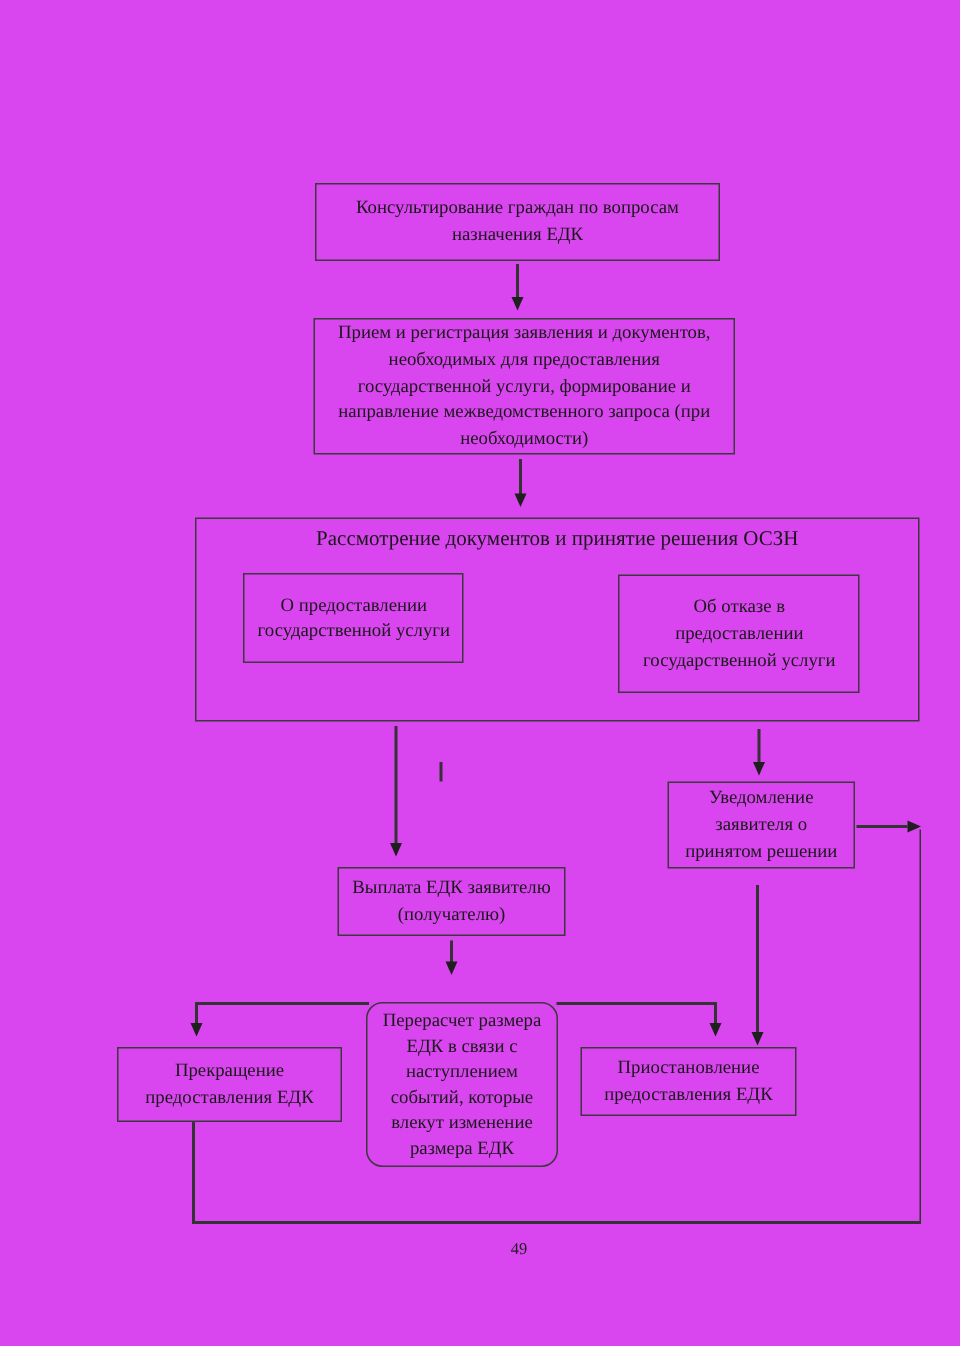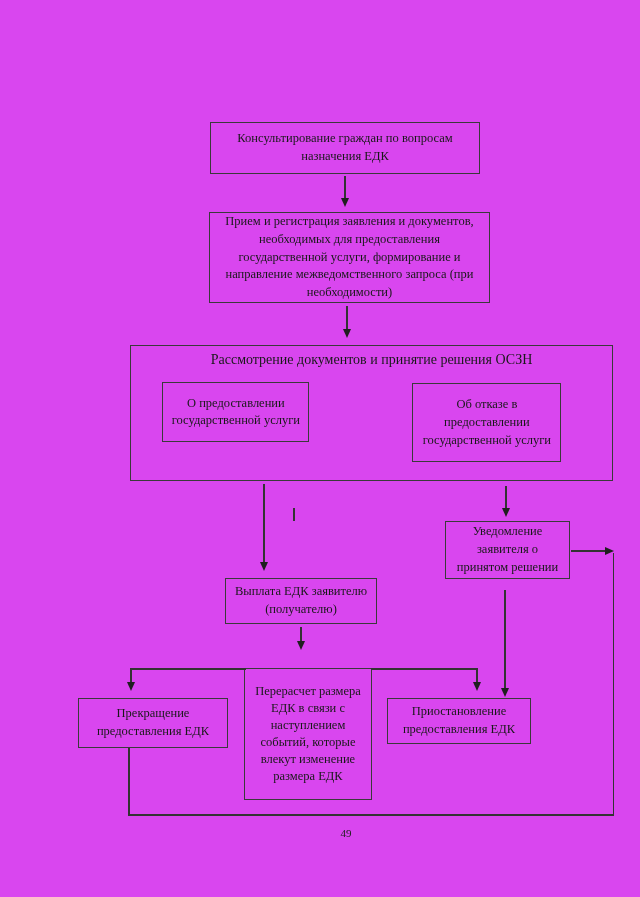--- a/index.html
+++ b/index.html
@@ -48,30 +48,30 @@
 
 <div id="page">
 
   <div class="box" style="left:210px;top:122px;width:270px;height:52px;">Консультирование граждан по вопросам назначения ЕДК</div>
 
   <div class="box" style="left:209px;top:212px;width:281px;height:91px;">Прием и регистрация заявления и документов, необходимых для предоставления государственной услуги, формирование и направление межведомственного запроса (при необходимости)</div>
 
   <div class="bigbox" style="left:130px;top:345px;width:483px;height:136px;">
     <div class="title">Рассмотрение документов и принятие решения ОСЗН</div>
     <div class="box" style="left:31.4px;top:36.4px;width:147px;height:60px;">О предоставлении государственной услуги</div>
-    <div class="box" style="left:281.4px;top:37.4px;width:149px;height:79px;">Об отказе в предоставлении государственной услуги</div>
+    <div class="box" style="left:281.4px;top:37.4px;width:161px;height:79px;">Об отказе в предоставлении государственной услуги</div>
   </div>
 
   <div class="box" style="left:225px;top:578px;width:152px;height:46px;">Выплата ЕДК заявителю (получателю)</div>
 
   <div class="box" style="left:445px;top:521px;width:125px;height:58px;">Уведомление заявителя о принятом решении</div>
 
   <div class="box" style="left:78px;top:698px;width:150px;height:50px;">Прекращение предоставления ЕДК</div>
 
-  <div class="box tight" style="left:244px;top:668px;width:128px;height:132px;">Перерасчет размера ЕДК в связи с наступлением событий, которые влекут изменение размера ЕДК</div>
+  <div class="box tight" style="left:244px;top:668px;width:128px;height:110px;border-radius:11px;">Перерасчет размера ЕДК в связи с наступлением событий, которые влекут изменение размера ЕДК</div>
 
   <div class="box" style="left:387px;top:698px;width:144px;height:46px;">Приостановление предоставления ЕДК</div>
 
   <div class="vl" style="left:344px;top:176px;height:24px;"></div>
   <div class="ah-d" style="left:340.5px;top:198px;"></div>
 
   <div class="vl" style="left:346px;top:306px;height:25px;"></div>
   <div class="ah-d" style="left:342.5px;top:329px;"></div>
 
   <div class="vl" style="left:263px;top:484px;height:80px;"></div>

